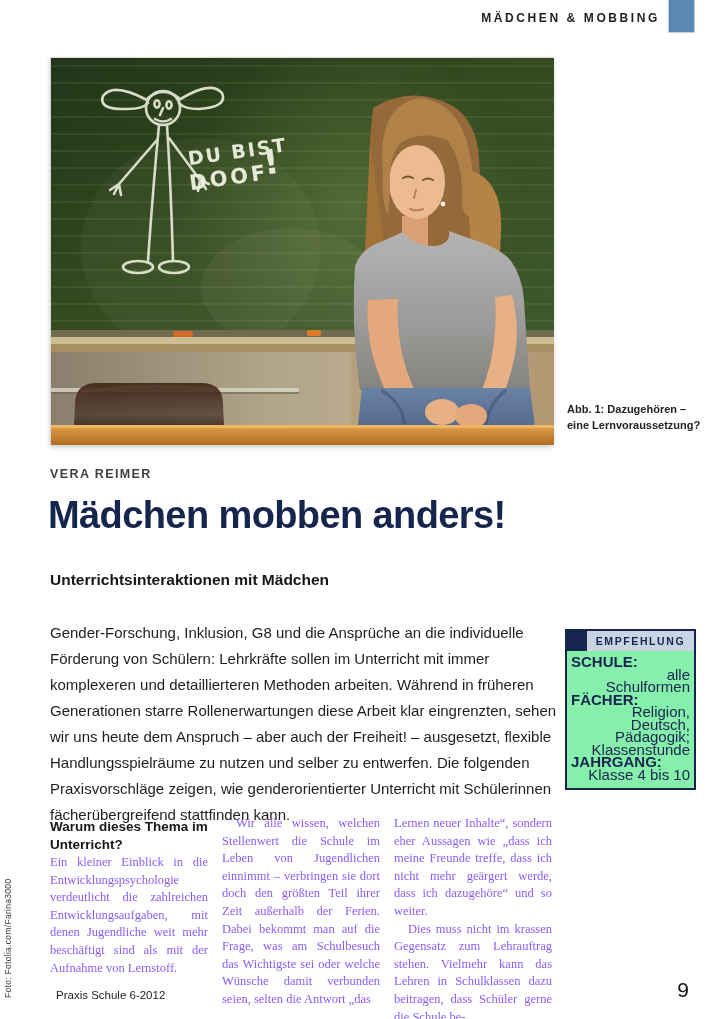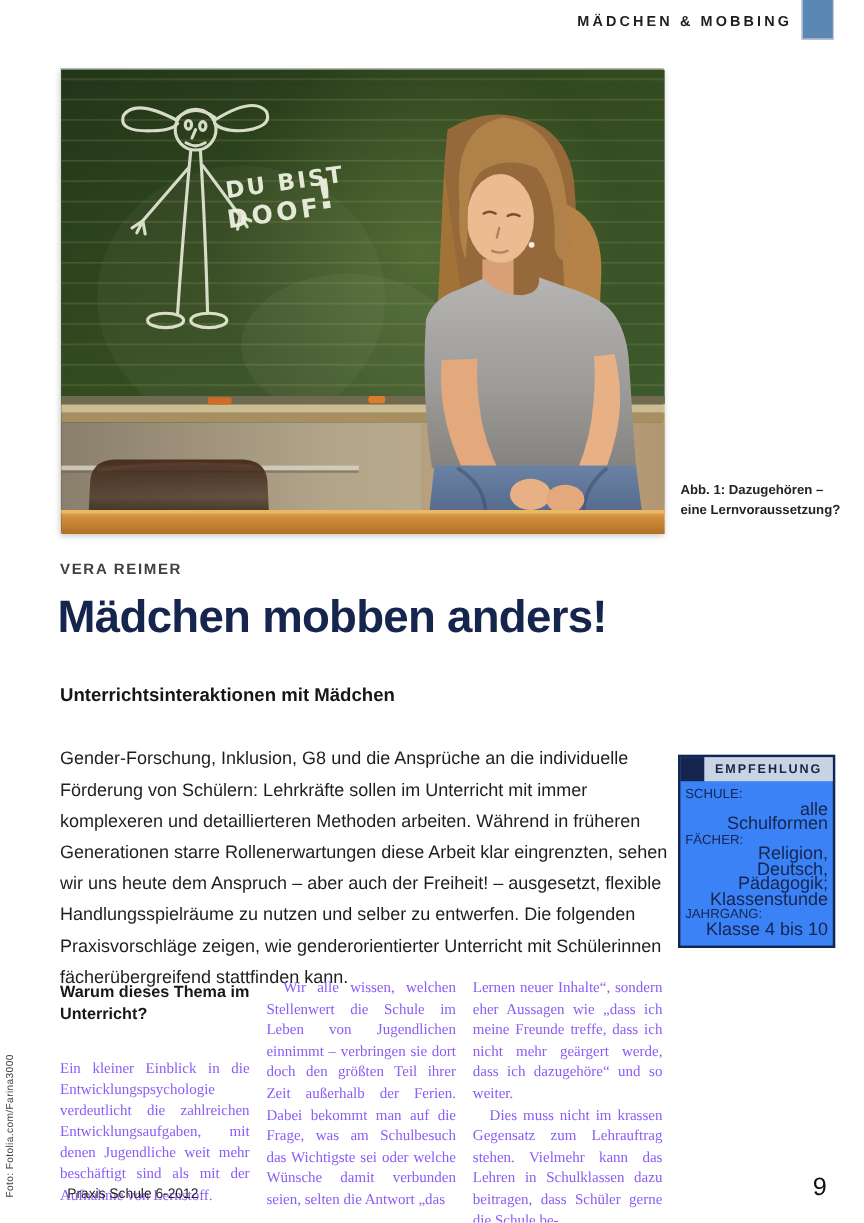--- a/index.html
+++ b/index.html
@@ -61,42 +61,42 @@
     font-size: 15.5px; font-weight: bold; color: #161614;
   }
   .lead {
     position: absolute; left: 50px; top: 620px; width: 507px;
     font-size: 15px; line-height: 26px; color: #1e1e1c;
   }
 
   
   .rec-box {
     position: absolute; left: 565px; top: 629px; width: 131px;
-    border: 2px solid #16254d; background: #3b82f6;
+    border: 2px solid #16254d; background: #86efac;
   }
   .rec-head { display: flex; height: 20px; }
   .rec-square { width: 20px; background: #16254d; }
   .rec-title {
     flex: 1; background: #c9d4e2; color: #16254d;
     font-size: 10.5px; font-weight: bold; letter-spacing: 1.6px;
     display: flex; align-items: center; justify-content: center;
   }
   .rec-body { padding: 5px 4px 7px 4px; color: #16254d; }
-  .rec-label { font-size: 11px; font-weight: normal; line-height: 12.5px; }
+  .rec-label { font-size: 15px; font-weight: bold; line-height: 12.5px; }
   .rec-value { font-size: 15px; line-height: 12.5px; padding-left: 10px; white-space: pre-line; text-align: right; }
 
   
   .columns {
     position: absolute; left: 50px; top: 815px; width: 503px;
     display: flex; gap: 14px;
   }
   .col { width: 158px; }
   .col-heading {
     font-size: 13.5px; font-weight: bold; line-height: 18px;
-    color: #171715; margin-top: 3px; margin-bottom: 28px;
+    color: #171715; margin-top: 3px; margin-bottom: 0;
   }
   .body-text {
     font-family: "Liberation Serif", serif;
     font-size: 12.5px; line-height: 17.6px; color: #8b5cf6;
     text-align: justify;
   }
   .indent { text-indent: 14px; }
 
   
   .footer-journal {

